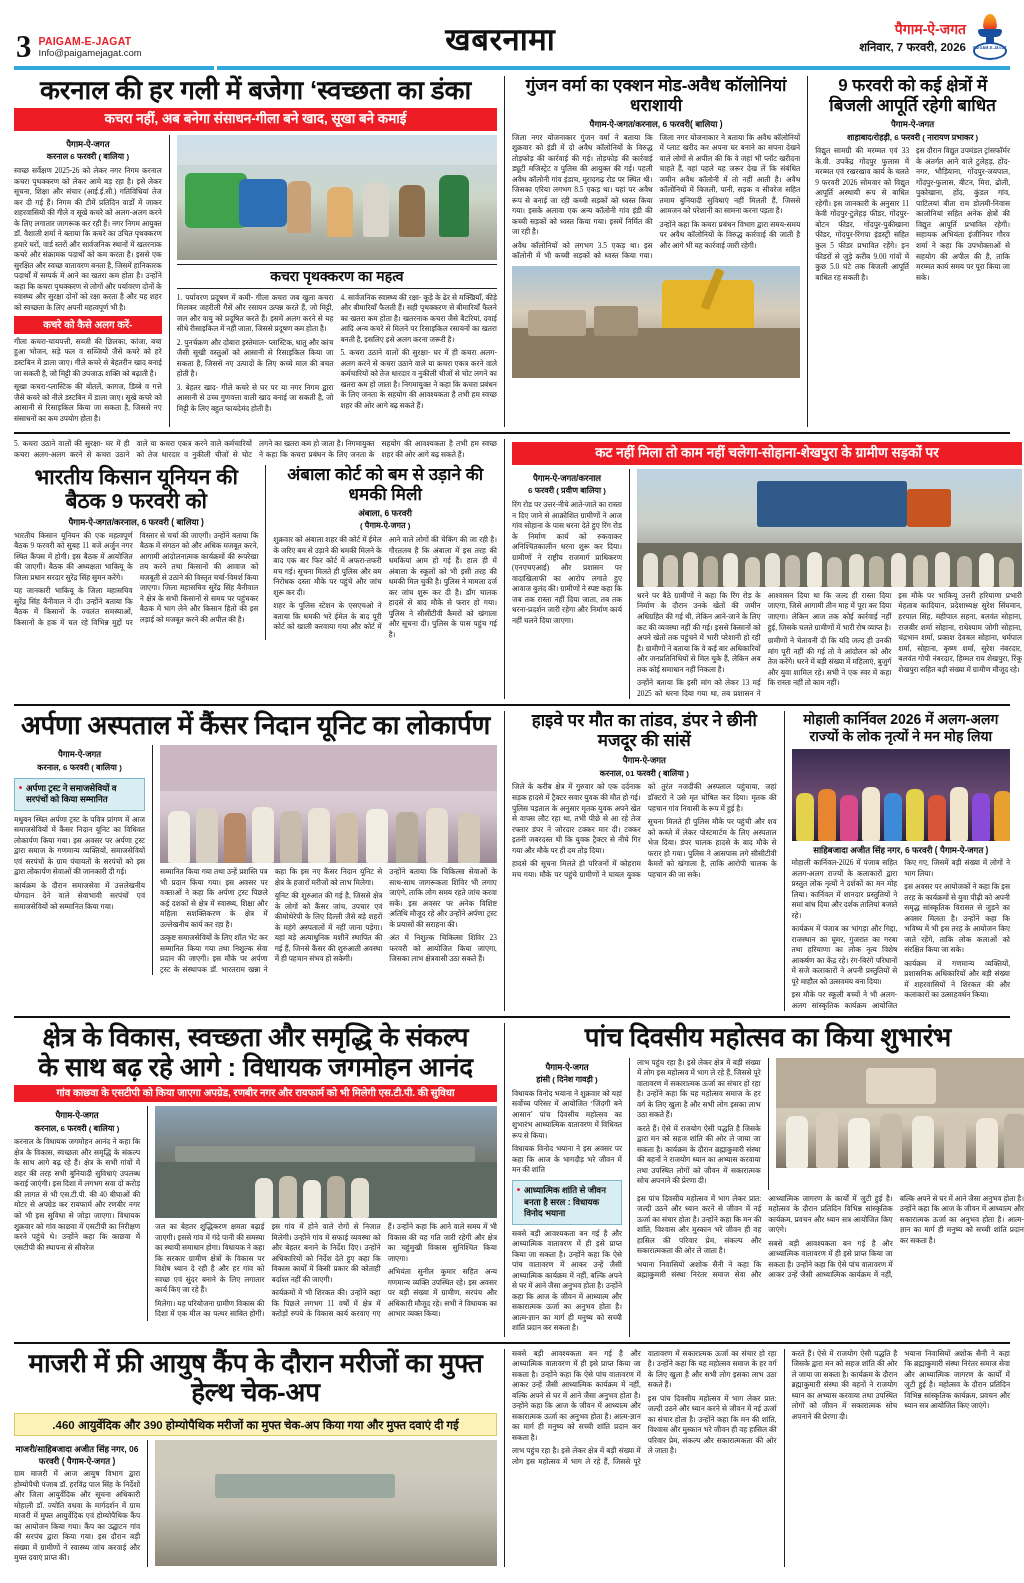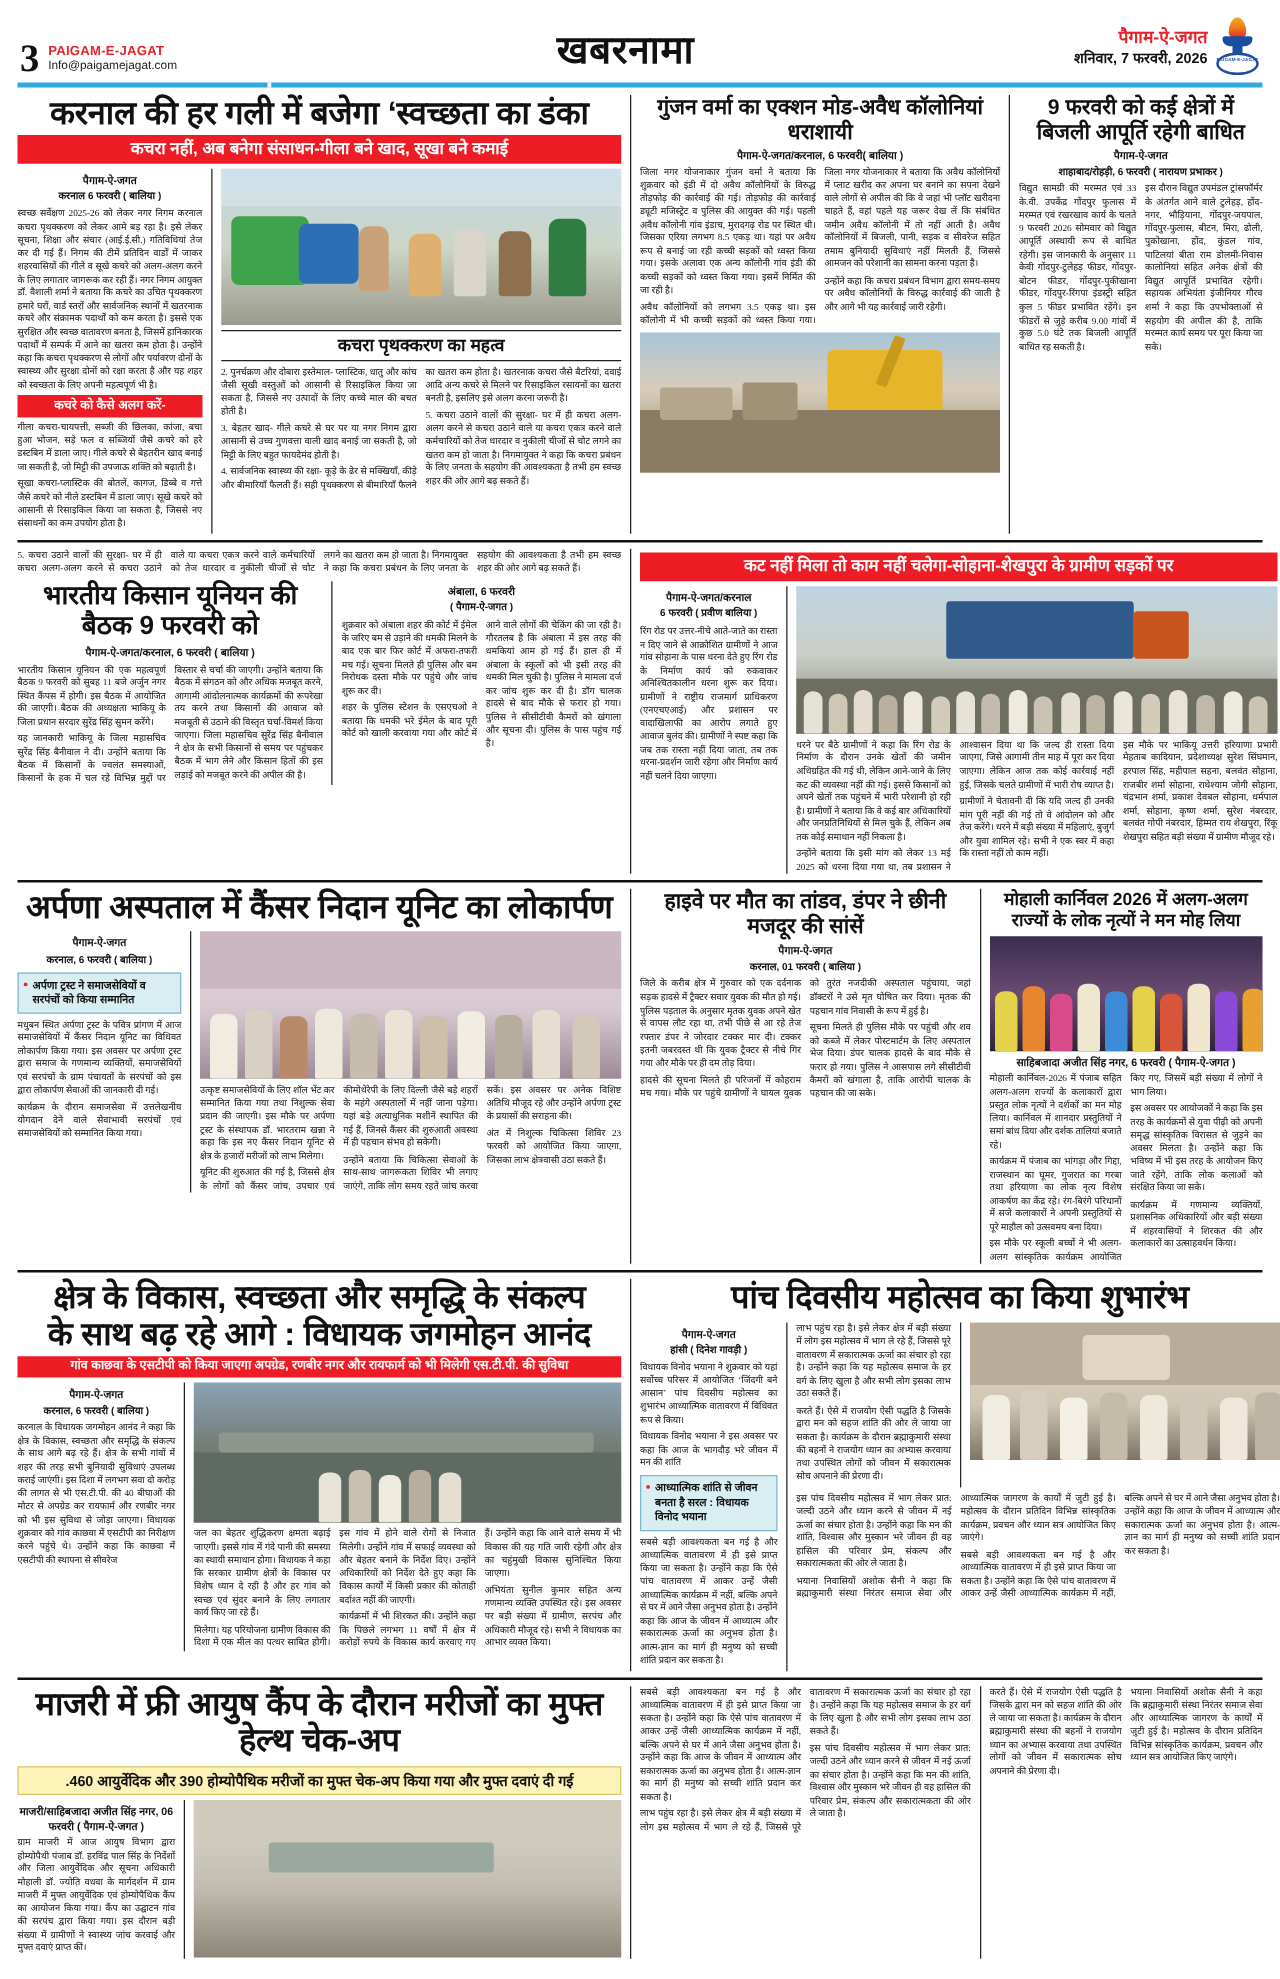--- a/index.html
+++ b/index.html
@@ -144,20 +144,21 @@
             <div class="blob" style="left:186px;top:48px;width:26px;height:54px;background:#d9d5cb;border-radius:8px 8px 3px 3px;"></div>
             <div class="blob" style="left:222px;top:50px;width:26px;height:52px;background:#8e6f4e;border-radius:8px 8px 3px 3px;"></div>
             <div class="blob" style="left:262px;top:40px;width:30px;height:62px;background:#2f7d42;border-radius:8px 8px 3px 3px;"></div>
             <div class="blob" style="left:110px;top:46px;width:24px;height:52px;background:#caa27a;border-radius:8px 8px 3px 3px;"></div>
             <div class="blob" style="left:0;top:0;width:100%;height:30px;background:rgba(255,255,255,0.25);border-radius:0;"></div>
           </div>
           <div class="rulebar" style="margin:4px 0 3px;"></div>
           <div class="hl-sm">कचरा पृथक्करण का महत्व</div>
           <div class="rulebar" style="margin:3px 0 4px;"></div>
           <div class="body-cols c2">
+            <p>1. पर्यावरण प्रदूषण में कमी- गीला कचरा जब खुला कचरा मिलकर जहरीली गैसें और रसायन उत्पन्न करते हैं, जो मिट्टी, जल और वायु को प्रदूषित करते हैं। इसमें अलग करने से यह सीधे रीसाइकिल में नहीं जाता, जिससे प्रदूषण कम होता है।</p>
             <p>2. पुनर्चक्रण और दोबारा इस्तेमाल- प्लास्टिक, धातु और कांच जैसी सूखी वस्तुओं को आसानी से रिसाइकिल किया जा सकता है, जिससे नए उत्पादों के लिए कच्चे माल की बचत होती है।</p>
             <p>3. बेहतर खाद- गीले कचरे से घर पर या नगर निगम द्वारा आसानी से उच्च गुणवत्ता वाली खाद बनाई जा सकती है, जो मिट्टी के लिए बहुत फायदेमंद होती है।</p>
             <p>4. सार्वजनिक स्वास्थ्य की रक्षा- कूड़े के ढेर से मक्खियाँ, कीड़े और बीमारियाँ फैलती हैं। सही पृथक्करण से बीमारियाँ फैलने का खतरा कम होता है। खतरनाक कचरा जैसे बैटरियां, दवाई आदि अन्य कचरे से मिलने पर रिसाइकिल रसायनों का खतरा बनती है, इसलिए इसे अलग करना जरूरी है।</p>
             <p>5. कचरा उठाने वालों की सुरक्षा- घर में ही कचरा अलग-अलग करने से कचरा उठाने वाले या कचरा एकत्र करने वाले कर्मचारियों को तेज धारदार व नुकीली चीजों से चोट लगने का खतरा कम हो जाता है। निगमायुक्त ने कहा कि कचरा प्रबंधन के लिए जनता के सहयोग की आवश्यकता है तभी हम स्वच्छ शहर की ओर आगे बढ़ सकते हैं।</p>
           </div>
         </div>
       </div>
     </div>
 
     <div class="vline"></div>
@@ -204,20 +205,21 @@
         <div style="width:248px;">
           <div class="hl-lg">भारतीय किसान यूनियन की बैठक 9 फरवरी को</div>
           <div class="byline" style="margin-top:4px;">पैगाम-ऐ-जगत/करनाल, 6 फरवरी ( बालिया )</div>
           <div class="body-cols c2">
             <p>भारतीय किसान यूनियन की एक महत्वपूर्ण बैठक 9 फरवरी को सुबह 11 बजे अर्जुन नगर स्थित कैंपस में होगी। इस बैठक में आयोजित की जाएगी। बैठक की अध्यक्षता भाकियू के जिला प्रधान सरदार सुरेंद्र सिंह सुमन करेंगे।</p>
             <p>यह जानकारी भाकियू के जिला महासचिव सुरेंद्र सिंह बैनीवाल ने दी। उन्होंने बताया कि बैठक में किसानों के ज्वलंत समस्याओं, किसानों के हक में चल रहे विभिन्न मुद्दों पर विस्तार से चर्चा की जाएगी। उन्होंने बताया कि बैठक में संगठन को और अधिक मजबूत करने, आगामी आंदोलनात्मक कार्यक्रमों की रूपरेखा तय करने तथा किसानों की आवाज को मजबूती से उठाने की विस्तृत चर्चा-विमर्श किया जाएगा। जिला महासचिव सुरेंद्र सिंह बैनीवाल ने क्षेत्र के सभी किसानों से समय पर पहुंचकर बैठक में भाग लेने और किसान हितों की इस लड़ाई को मजबूत करने की अपील की है।</p>
           </div>
         </div>
         <div class="vline"></div>
         <div style="width:227px;">
+          <div class="hl-md">अंबाला कोर्ट को बम से उड़ाने की धमकी मिली</div>
           <div class="byline" style="margin-top:3px;">अंबाला, 6 फरवरी</div>
           <div class="byline2">( पैगाम-ऐ-जगत )</div>
           <div class="body-cols c2">
             <p>शुक्रवार को अंबाला शहर की कोर्ट में ईमेल के जरिए बम से उड़ाने की धमकी मिलने के बाद एक बार फिर कोर्ट में अफरा-तफरी मच गई। सूचना मिलते ही पुलिस और बम निरोधक दस्ता मौके पर पहुंचे और जांच शुरू कर दी।</p>
             <p>शहर के पुलिस स्टेशन के एसएचओ ने बताया कि धमकी भरे ईमेल के बाद पूरी कोर्ट को खाली करवाया गया और कोर्ट में आने वाले लोगों की चेकिंग की जा रही है। गौरतलब है कि अंबाला में इस तरह की धमकियां आम हो गई हैं। हाल ही में अंबाला के स्कूलों को भी इसी तरह की धमकी मिल चुकी है। पुलिस ने मामला दर्ज कर जांच शुरू कर दी है। डॉग चालक हादसे से बाद मौके से फरार हो गया। पुलिस ने सीसीटीवी कैमरों को खंगाला और सूचना दी। पुलिस के पास पहुंच गई है।</p>
           </div>
         </div>
       </div>
     </div>
 
@@ -299,20 +301,21 @@
               <span style="left:120px;width:22px;height:52px;background:#c7bdae;"></span>
               <span style="left:148px;width:22px;height:55px;background:#eae3d6;"></span>
               <span style="left:176px;width:22px;height:50px;background:#cdbfa9;"></span>
               <span style="left:206px;width:22px;height:54px;background:#f2ede2;"></span>
               <span style="left:236px;width:22px;height:51px;background:#b7ad9c;"></span>
               <span style="left:266px;width:22px;height:55px;background:#e6dfd1;"></span>
               <span style="left:298px;width:22px;height:50px;background:#d3c9b8;"></span>
             </div>
           </div>
           <div class="body-cols c3" style="margin-top:4px;">
+            <p>सम्मानित किया गया तथा उन्हें प्रशस्ति पत्र भी प्रदान किया गया। इस अवसर पर वक्ताओं ने कहा कि अर्पणा ट्रस्ट पिछले कई दशकों से क्षेत्र में स्वास्थ्य, शिक्षा और महिला सशक्तिकरण के क्षेत्र में उल्लेखनीय कार्य कर रहा है।</p>
             <p>उत्कृष्ट समाजसेवियों के लिए शॉल भेंट कर सम्मानित किया गया तथा निशुल्क सेवा प्रदान की जाएगी। इस मौके पर अर्पणा ट्रस्ट के संस्थापक डॉ. भारतराम खन्ना ने कहा कि इस नए कैंसर निदान यूनिट से क्षेत्र के हजारों मरीजों को लाभ मिलेगा।</p>
             <p>यूनिट की शुरुआत की गई है, जिससे क्षेत्र के लोगों को कैंसर जांच, उपचार एवं कीमोथेरेपी के लिए दिल्ली जैसे बड़े शहरों के महंगे अस्पतालों में नहीं जाना पड़ेगा। यहां बड़े अत्याधुनिक मशीनें स्थापित की गई हैं, जिनसे कैंसर की शुरुआती अवस्था में ही पहचान संभव हो सकेगी।</p>
             <p>उन्होंने बताया कि चिकित्सा सेवाओं के साथ-साथ जागरूकता शिविर भी लगाए जाएंगे, ताकि लोग समय रहते जांच करवा सकें। इस अवसर पर अनेक विशिष्ट अतिथि मौजूद रहे और उन्होंने अर्पणा ट्रस्ट के प्रयासों की सराहना की।</p>
             <p>अंत में निशुल्क चिकित्सा शिविर 23 फरवरी को आयोजित किया जाएगा, जिसका लाभ क्षेत्रवासी उठा सकते हैं।</p>
           </div>
         </div>
       </div>
     </div>
 
     <div class="vline"></div>

